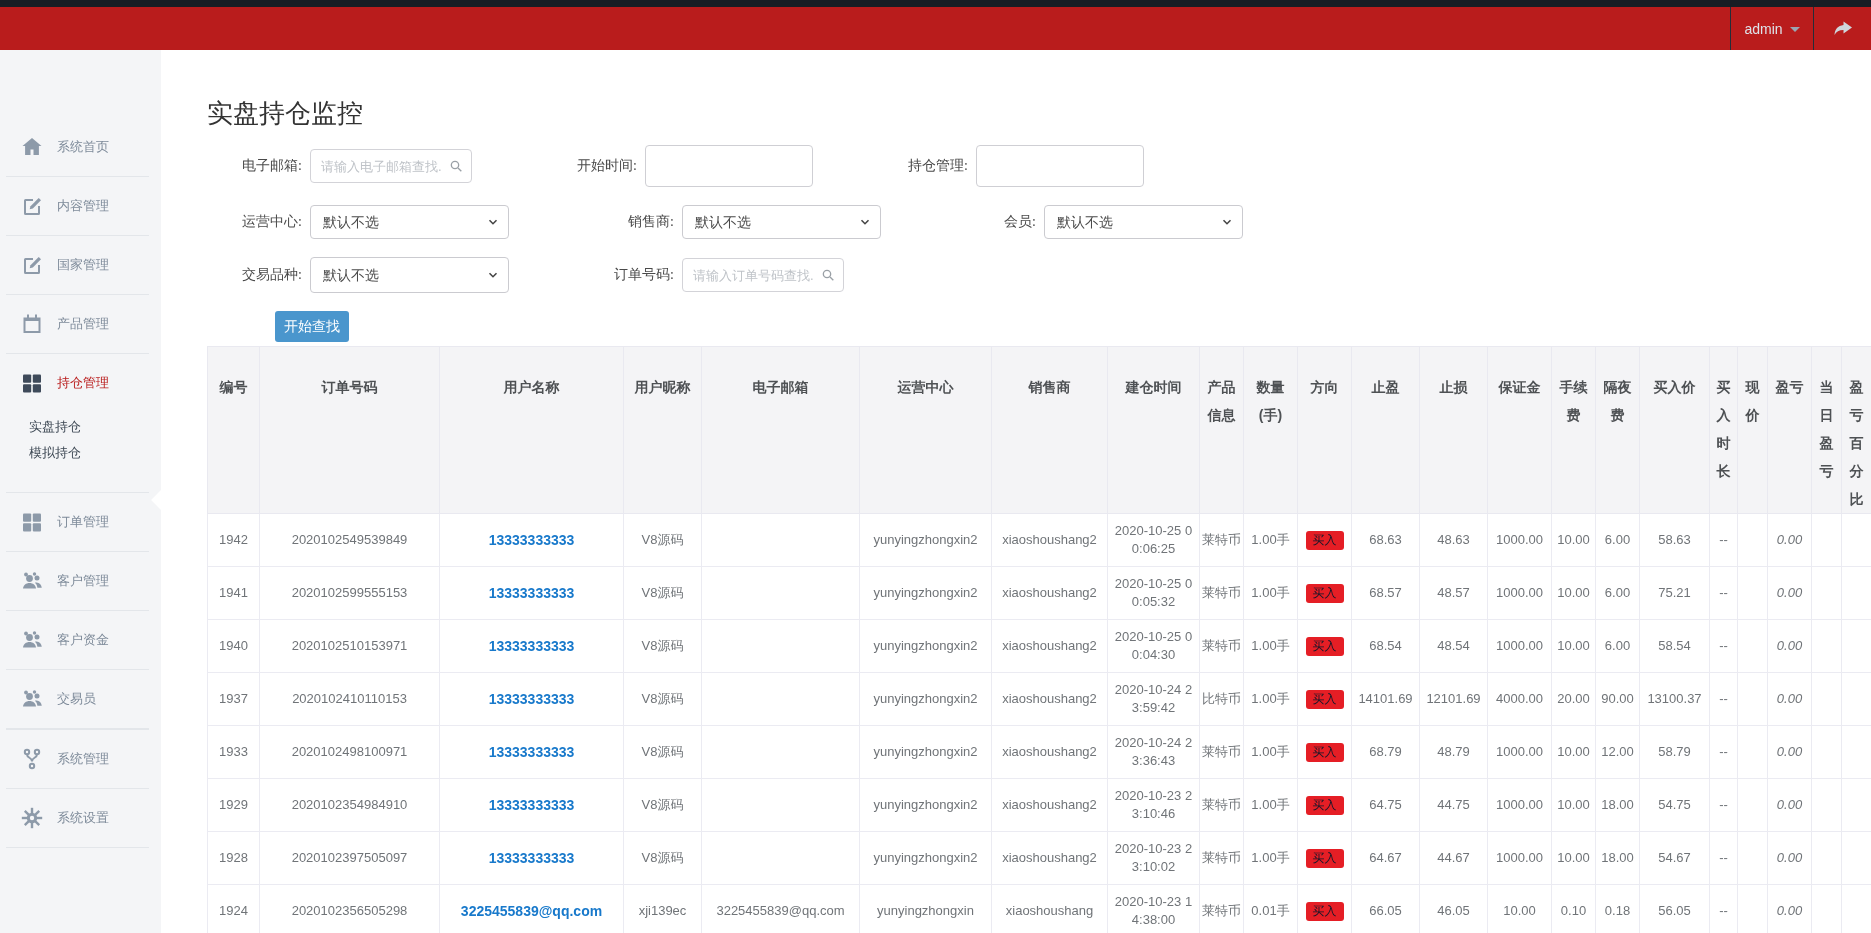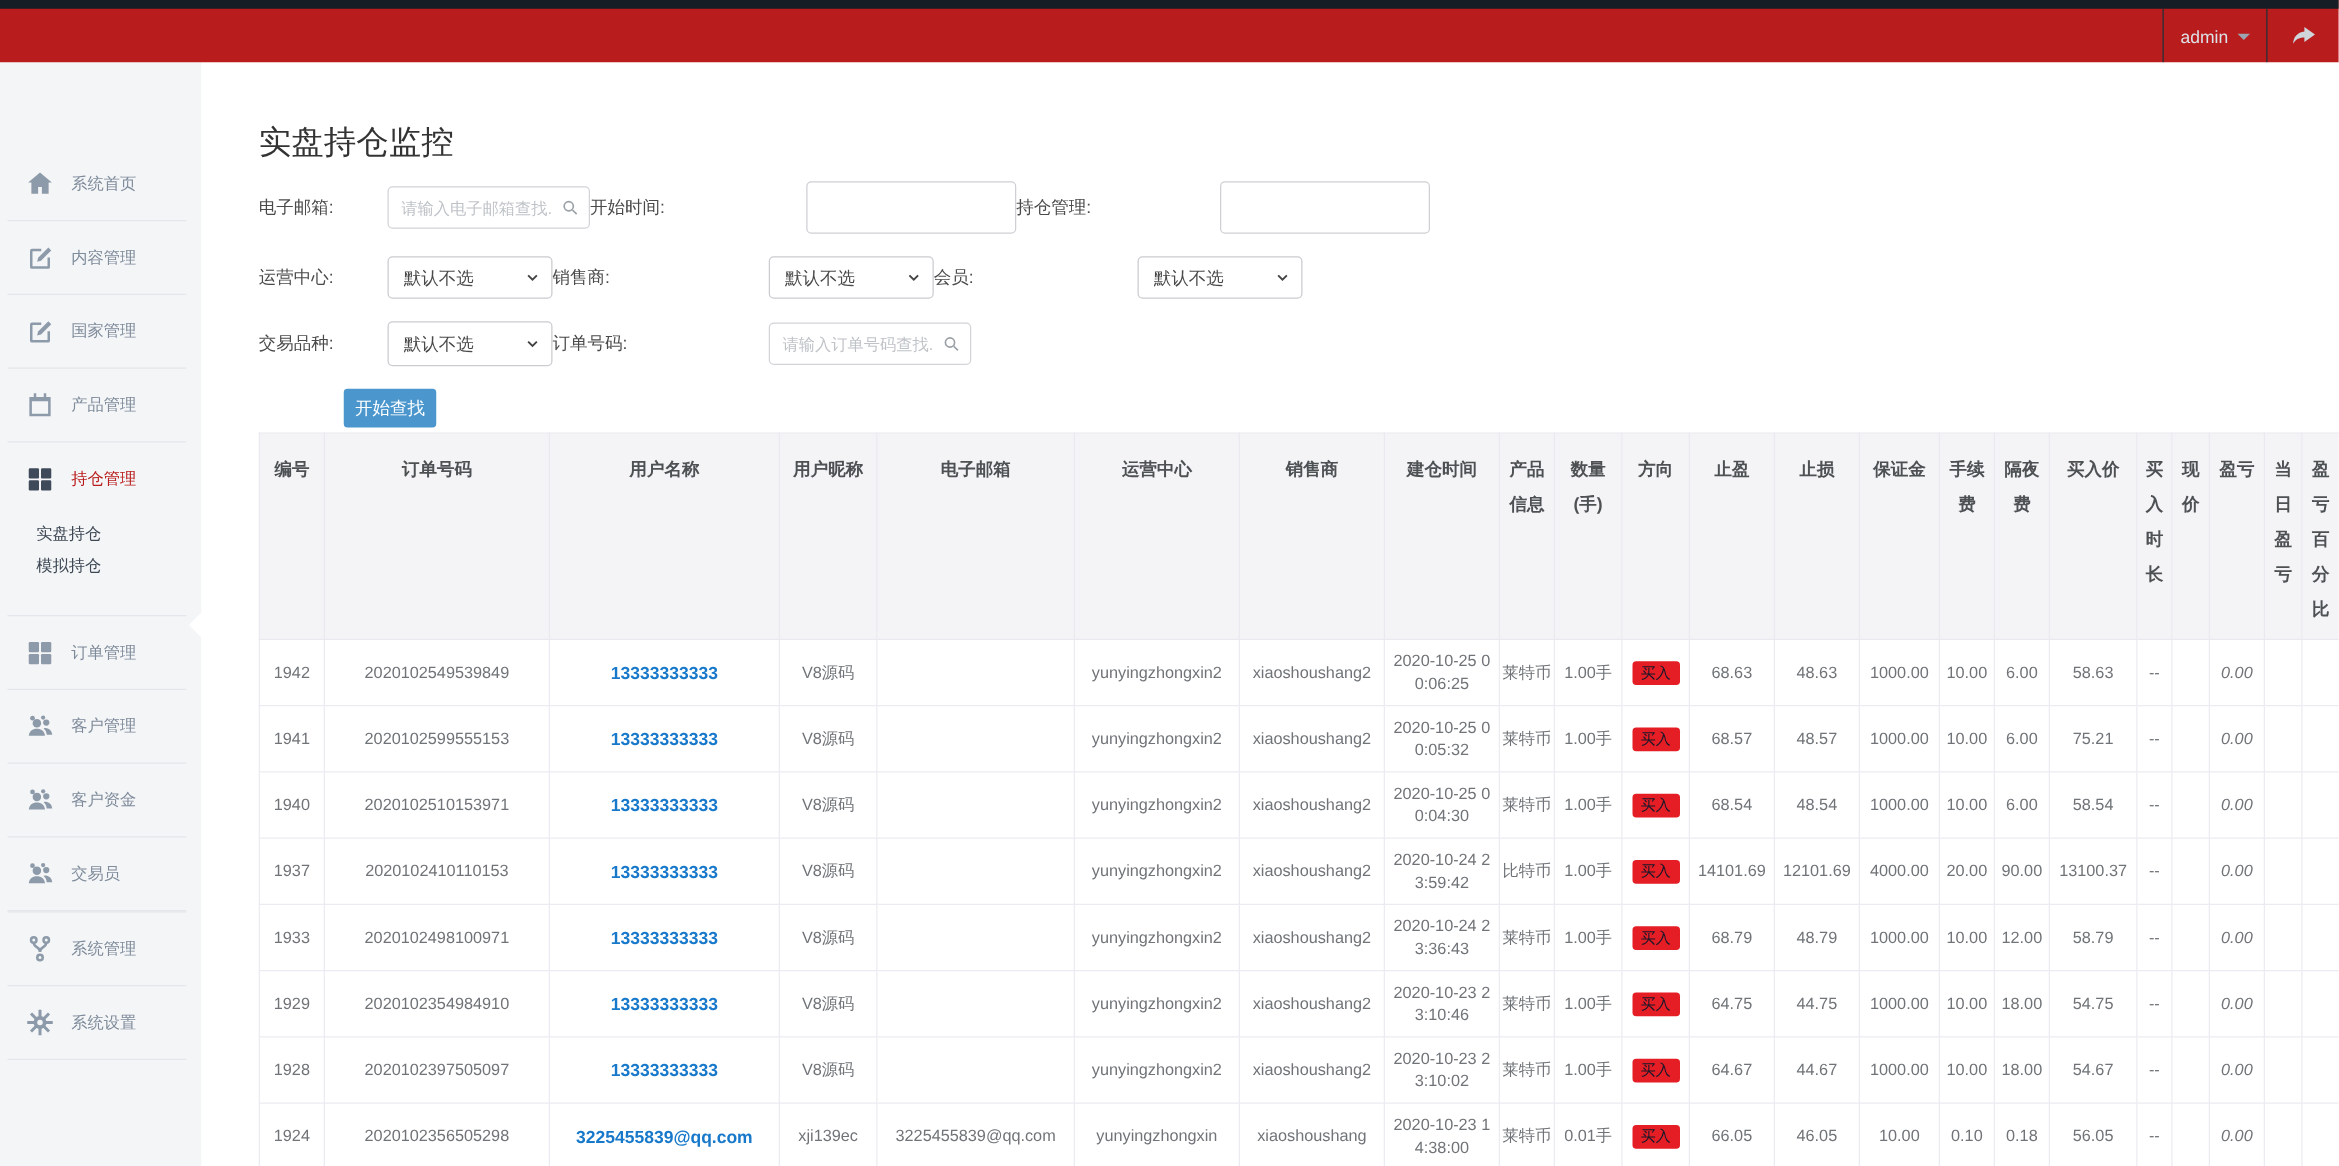--- a/index.html
+++ b/index.html
@@ -44,55 +44,55 @@
   .sub-item { height:26px; line-height:26px; font-size:13px; color:#3d4854; cursor:pointer; }
   .notch {
     position:absolute; right:-7px; top:443px; width:14px; height:14px;
     background:#ffffff; transform:rotate(45deg);
   }
   
   .content { flex:1; padding:46px 0 0 46px; overflow:hidden; background:#fff; }
   h1.page-title { font-size:26px; font-weight:400; color:#333; margin:0 0 14px 0; }
   
   .frow { display:flex; align-items:center; margin-bottom:18px; }
-  .flabel { font-size:14px; color:#4a4a4a; margin-right:8px; flex:none; }
+  .flabel { font-size:14px; color:#4a4a4a; text-align:right; margin-right:8px; flex:none;font-family:Liberation Serif, serif; }
   .w1 { width:95px; } .w2 { width:165px; } .w3 { width:155px; }
   .input-wrap { position:relative; flex:none; }
   .txt-input {
     width:162px; height:34px; border:1px solid #d3d3d8; border-radius:4px;
     padding:0 30px 0 10px; font-size:13px; color:#555; outline:none; background:#fff;
     font-family:"Liberation Sans","DejaVu Sans",sans-serif;
   }
   .txt-input::placeholder { color:#bfc3c8; }
   .search-ico { position:absolute; right:8px; top:50%; margin-top:-8px; width:16px; height:16px; pointer-events:none; }
   .time-input {
     width:168px; height:42px; border:1px solid #cfcfd4; border-radius:4px;
     padding:0 10px; font-size:13px; color:#555; outline:none; flex:none;
     font-family:"Liberation Sans","DejaVu Sans",sans-serif;
   }
   .sel-wrap { position:relative; flex:none; }
   .sel {
     -webkit-appearance:none; appearance:none;
-    width:132px; height:34px; border:1px solid #cbcbd0; border-radius:4px;
+    width:199px; height:34px; border:1px solid #cbcbd0; border-radius:4px;
     padding:0 28px 0 12px; font-size:14px; color:#4a4a4a; background:#fff; outline:none;
     font-family:"Liberation Sans","DejaVu Sans",sans-serif;
   }
   .sel-big { height:36px; }
   .sel-caret { position:absolute; right:9px; top:50%; margin-top:-7px; width:14px; height:14px; pointer-events:none; }
   .search-btn {
     margin:16px 0 0 68px; width:74px; height:31px; border:none; border-radius:3px;
     background:#4a96cd; color:#fff; font-size:14px; cursor:pointer; display:block;
     font-family:"Liberation Sans","DejaVu Sans",sans-serif;
   }
   
   table.positions {
     margin-top:4px; width:1664px; border-collapse:collapse; table-layout:fixed;
   }
   table.positions th {
-    height:165px; vertical-align:top; padding:14px 2px 0 2px;
+    height:165px; vertical-align:top; padding:26px 2px 0 2px;
     background:#f4f4f6; border:1px solid #e9e9f0;
     font-size:14px; font-weight:bold; color:#4e5154; line-height:28px;
     word-break:break-all; text-align:center;
   }
   table.positions td {
     border:1px solid #ebebf2; text-align:center; vertical-align:middle;
     font-size:13px; color:#707478; padding:4px 2px; line-height:18px;
     word-break:break-all; background:#fff;
   }
   table.positions tbody tr { height:53px; }

